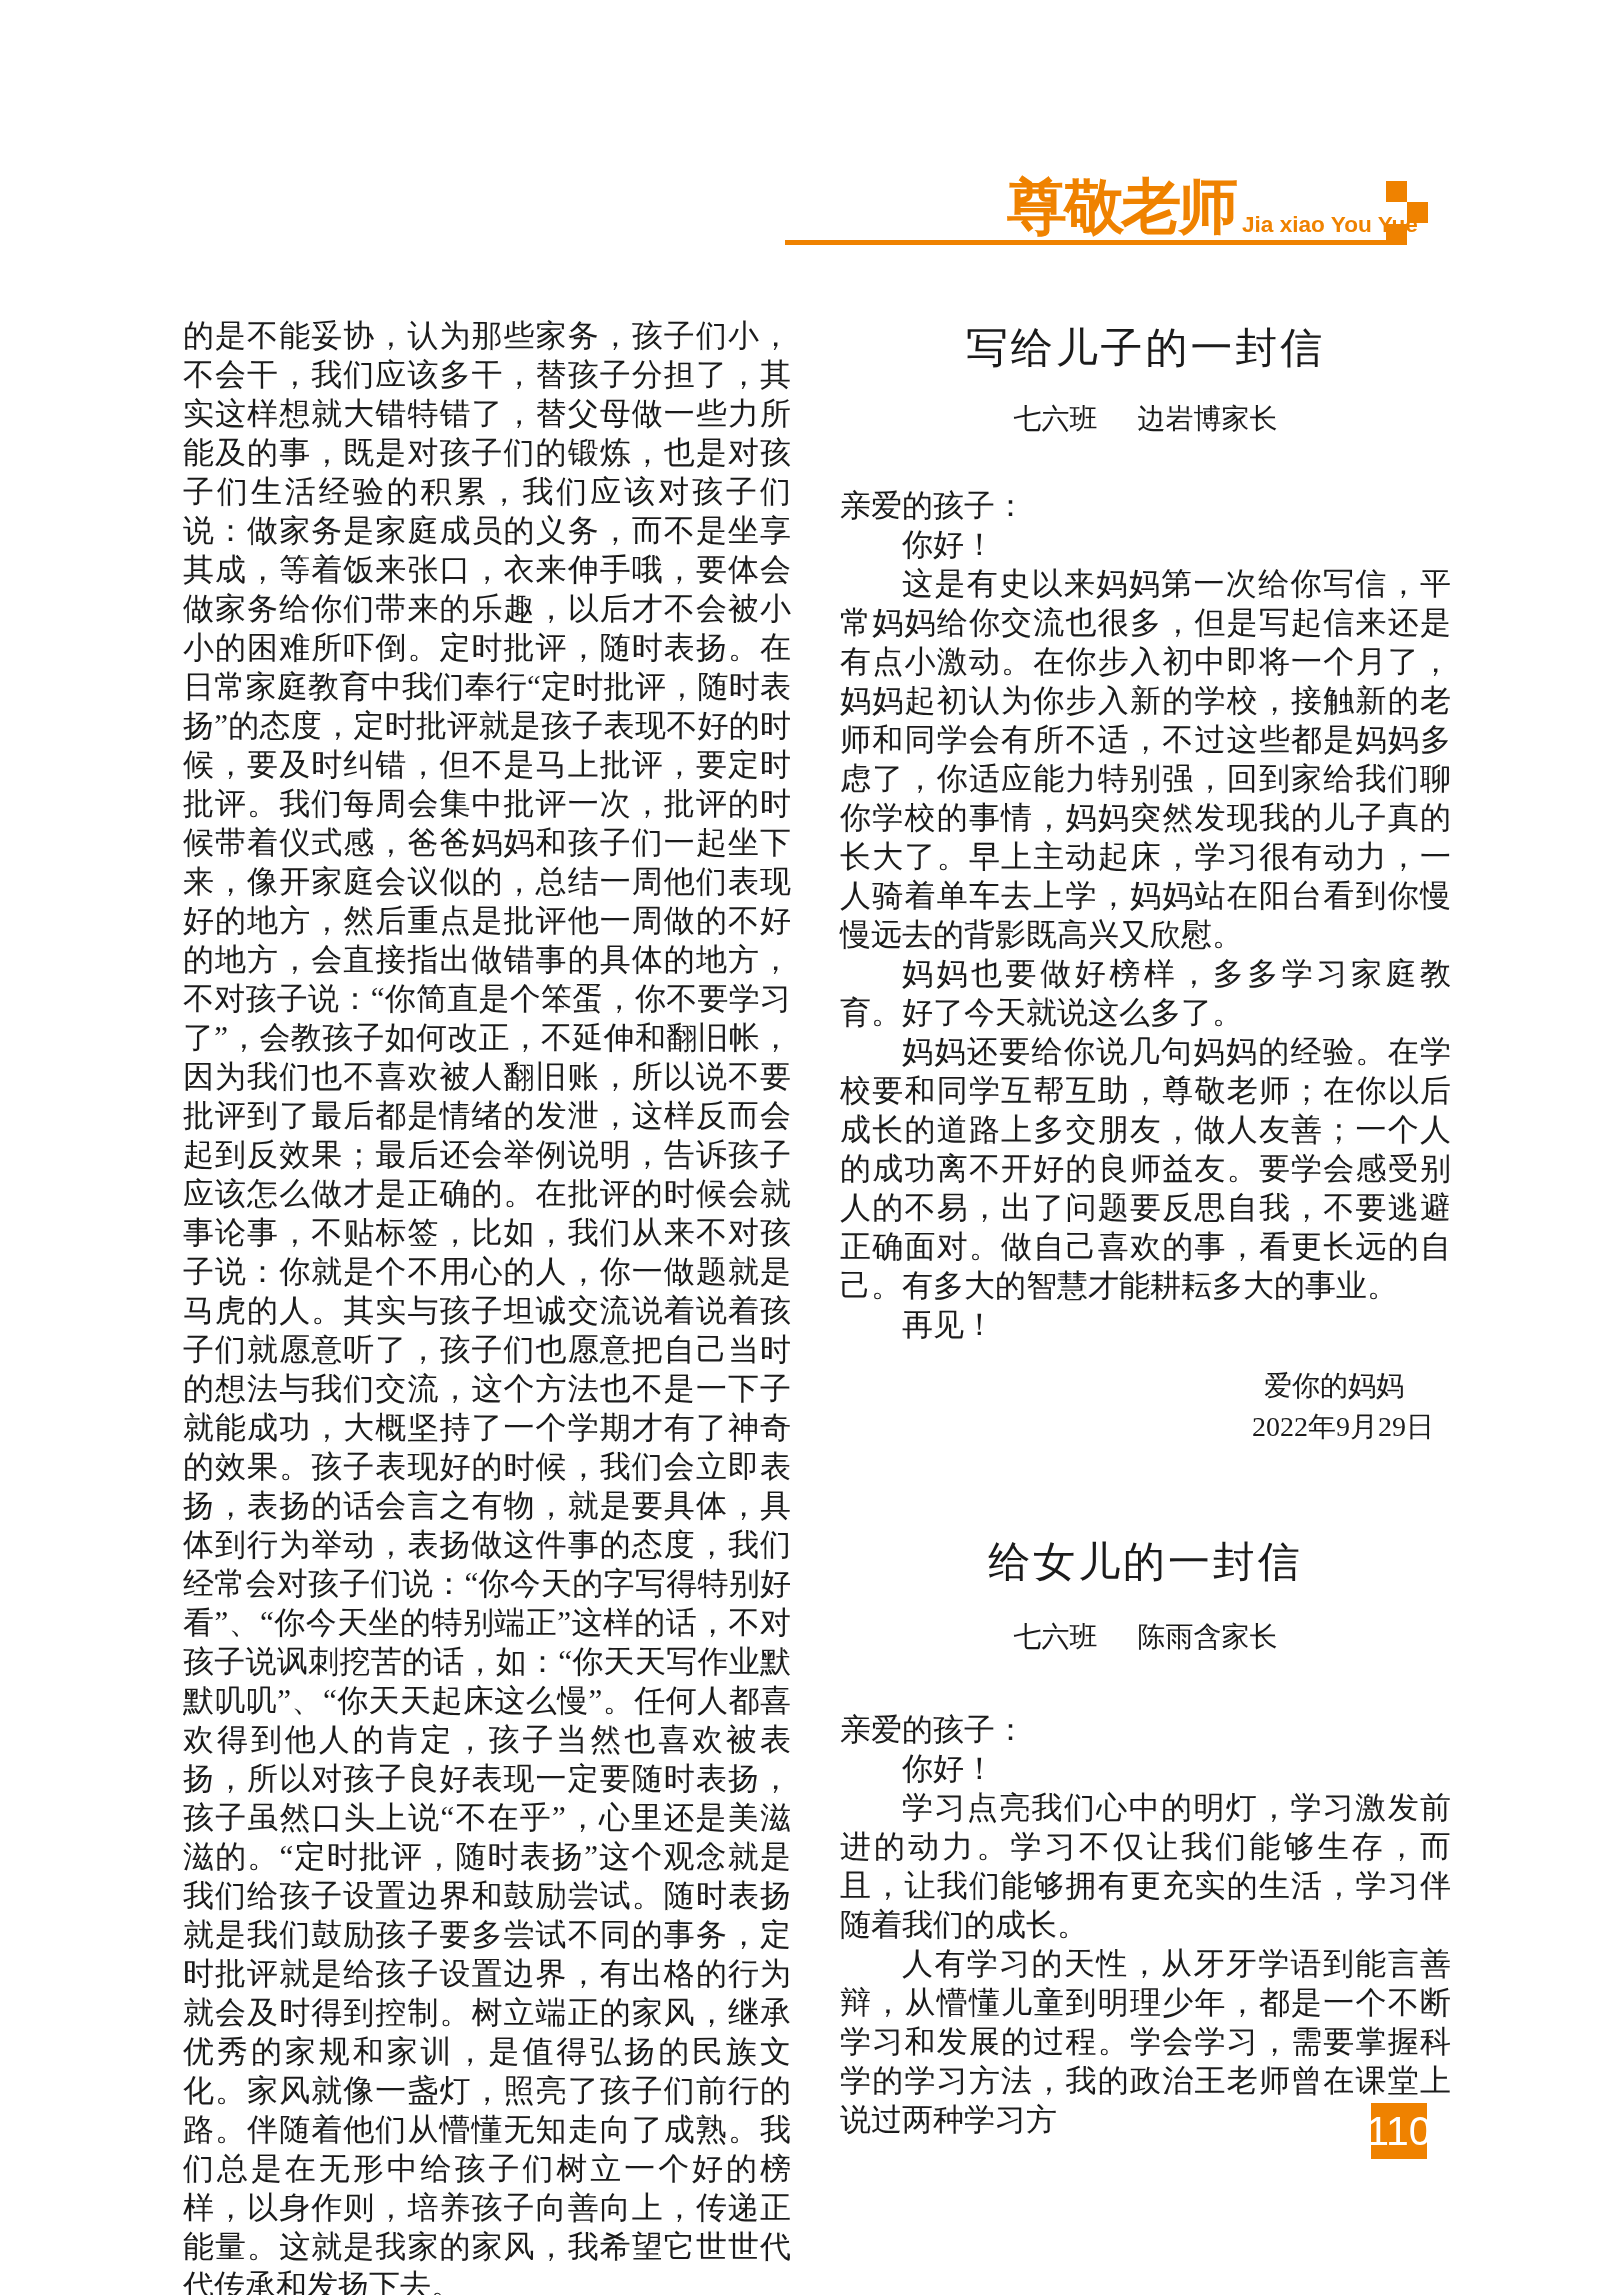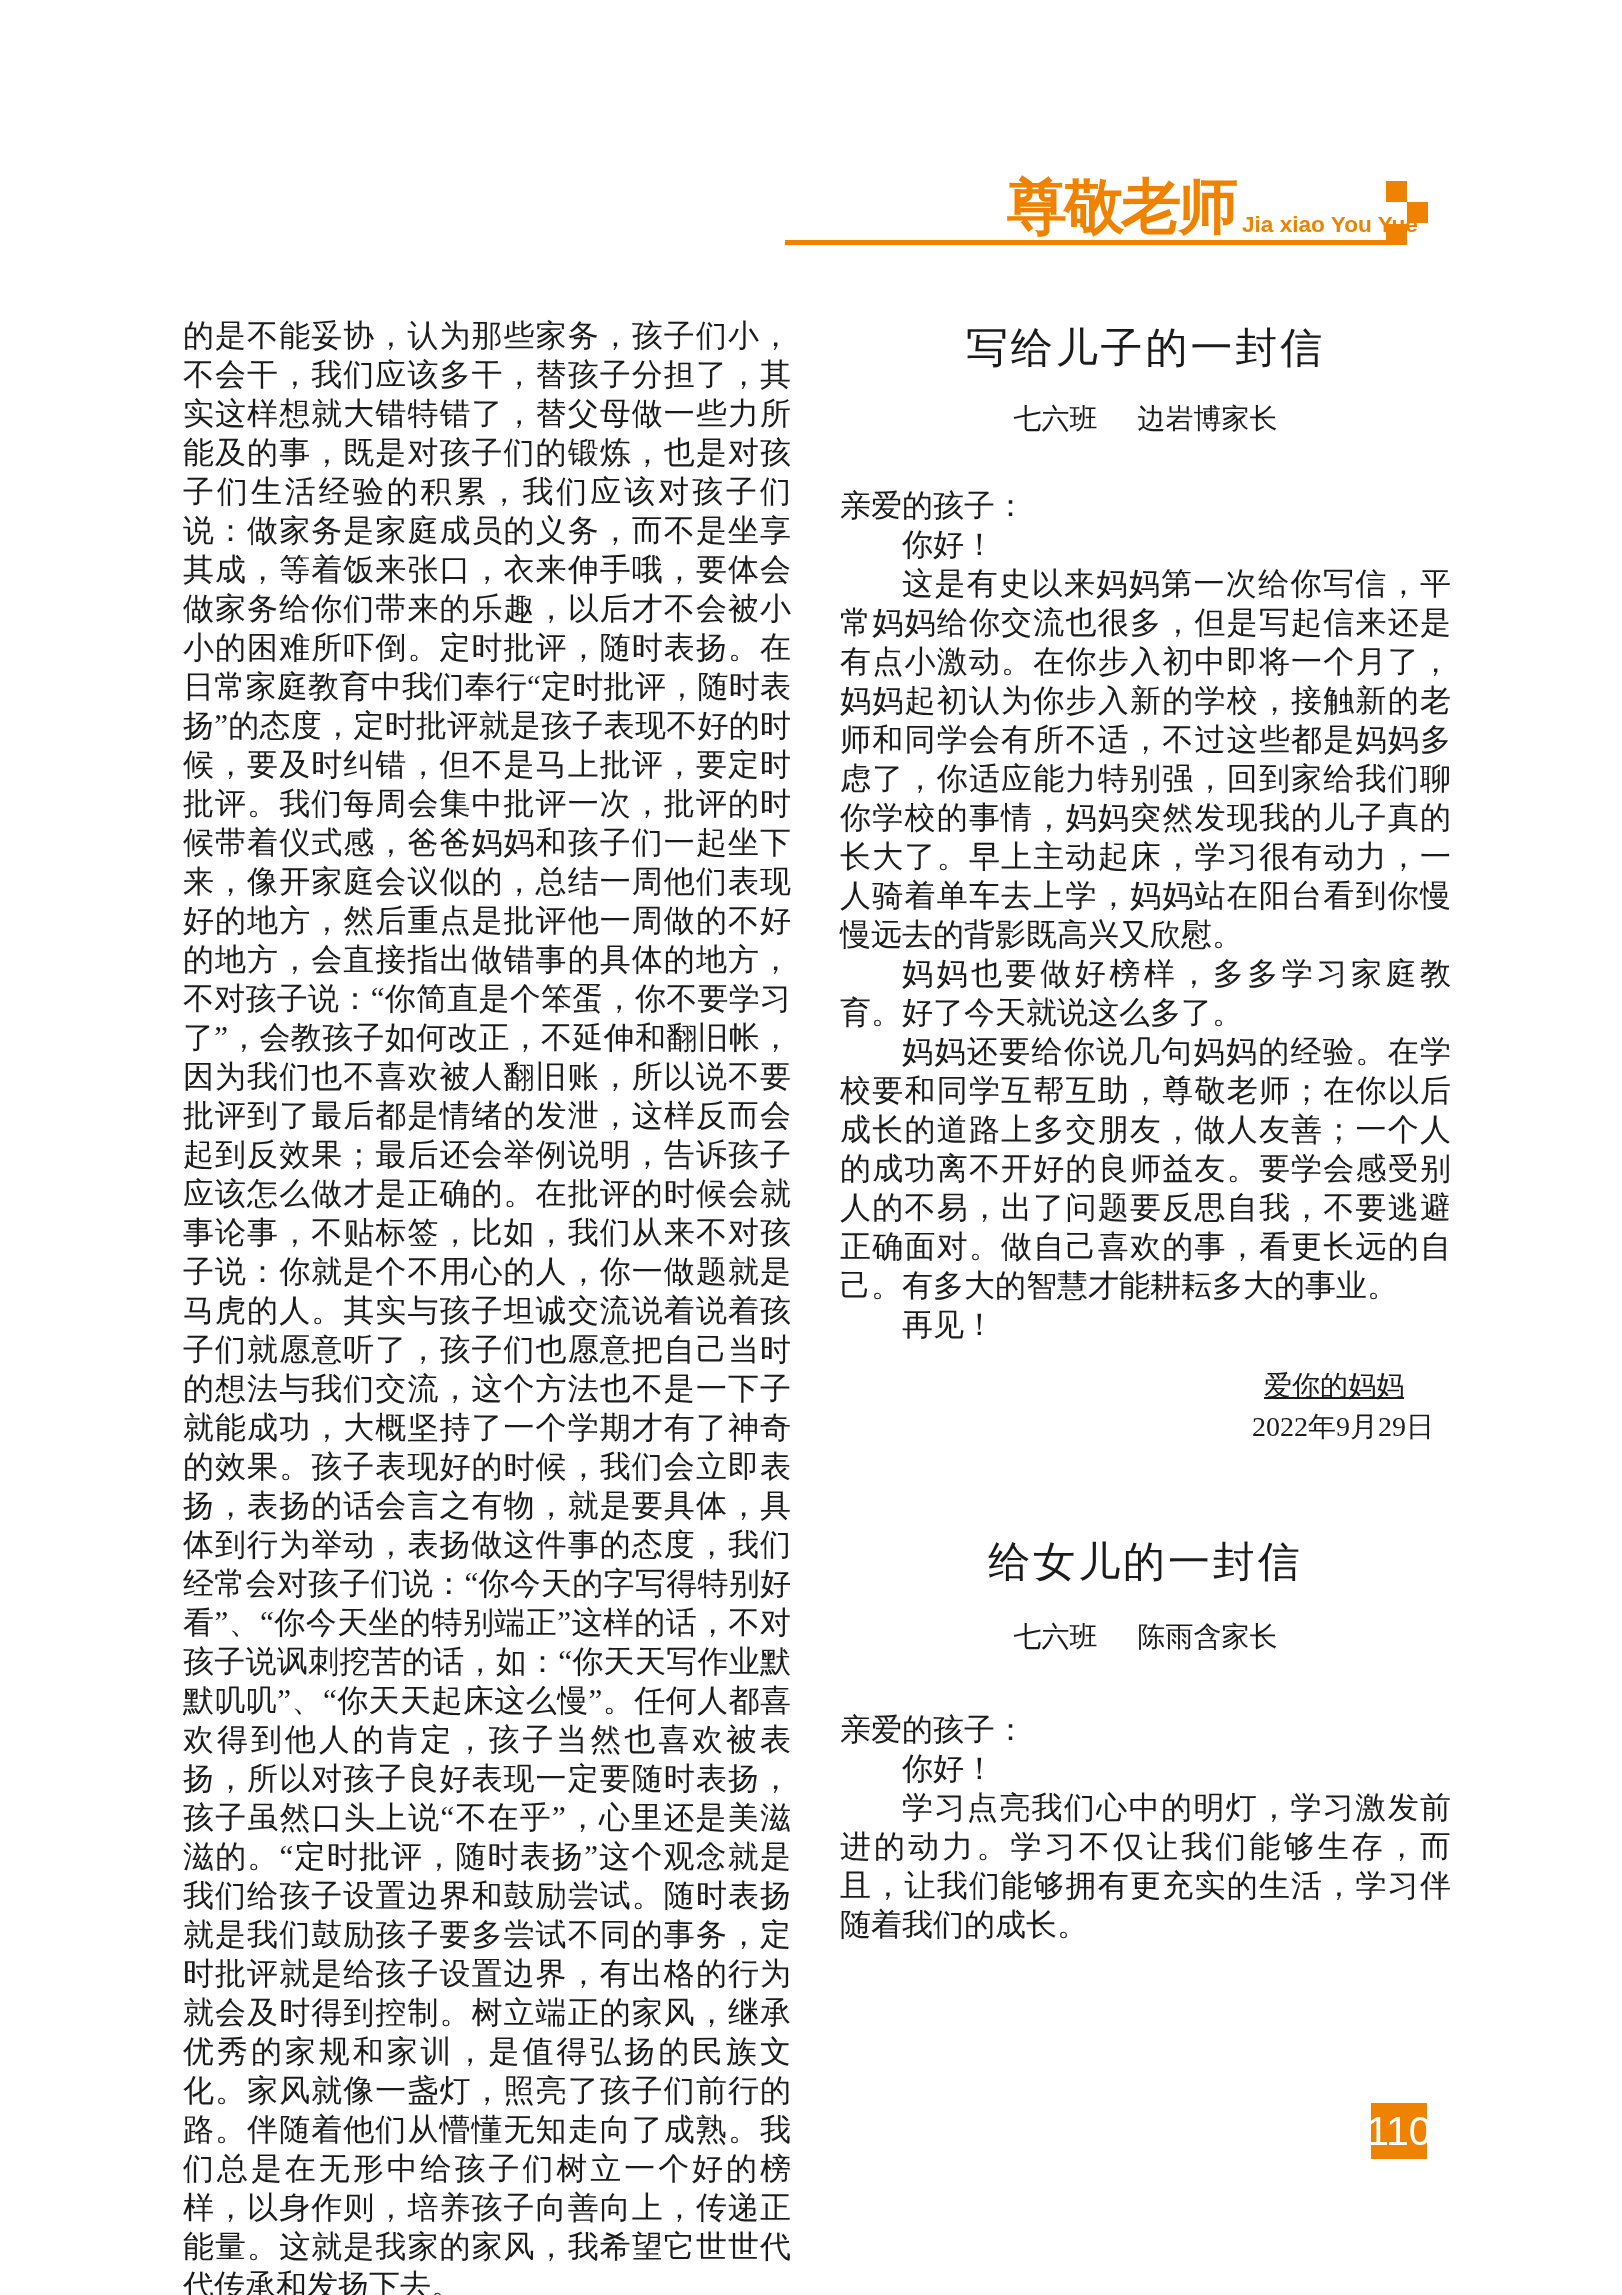--- a/index.html
+++ b/index.html
@@ -117,21 +117,21 @@
 
   .signature-line {
     position: absolute;
     left: 840px;
     width: 611px;
     font-size: 28px;
     line-height: 39px;
     text-align: right;
     white-space: nowrap;
   }
-  .signature-name { top: 1366px; padding-right: 47px; box-sizing: border-box; text-decoration: underline; }
+  .signature-name { top: 1366px; padding-right: 47px; box-sizing: border-box; }
   .signature-date { top: 1407px; padding-right: 17px; box-sizing: border-box; }
 
   
   .page-number-box {
     position: absolute;
     left: 1371px;
     top: 2103px;
     width: 56px;
     height: 56px;
     background: #ef8200;
@@ -178,20 +178,21 @@
   <div class="signature-line signature-date">2022年9月29日</div>
 
   <div class="letter-title title-2">给女儿的一封信</div>
   <div class="letter-author author-2">
     <span>七六班</span><span class="author-name">陈雨含家长</span>
   </div>
   <div class="letter-body-2 body-text">
     <p>亲爱的孩子：</p>
     <p class="indent">你好！</p>
     <p class="indent">学习点亮我们心中的明灯，学习激发前进的动力。学习不仅让我们能够生存，而且，让我们能够拥有更充实的生活，学习伴随着我们的成长。</p>
+    <p class="indent">人有学习的天性，从牙牙学语到能言善辩，从懵懂儿童到明理少年，都是一个不断学习和发展的过程。学会学习，需要掌握科学的学习方法，我的政治王老师曾在课堂上说过两种学习方</p>
   </div>
 
   <div class="page-number-box">
     <span>110</span>
   </div>
 
 </div>
 
 
 </body></html>

